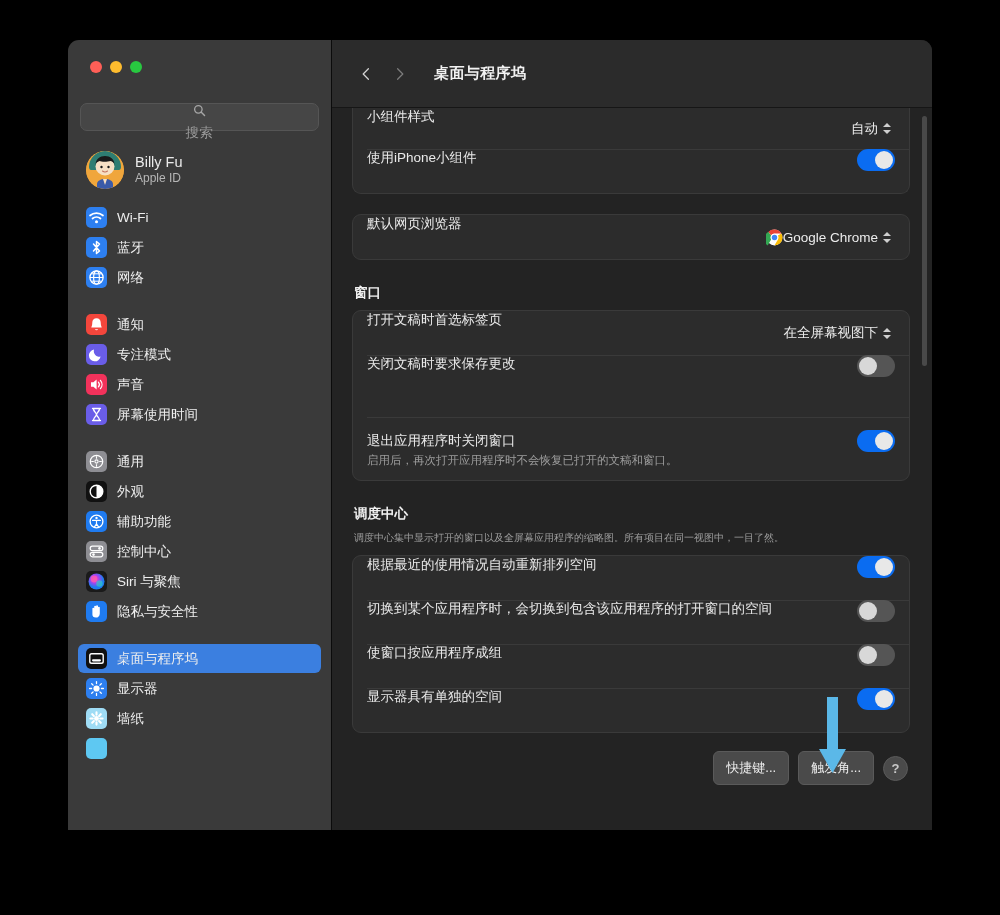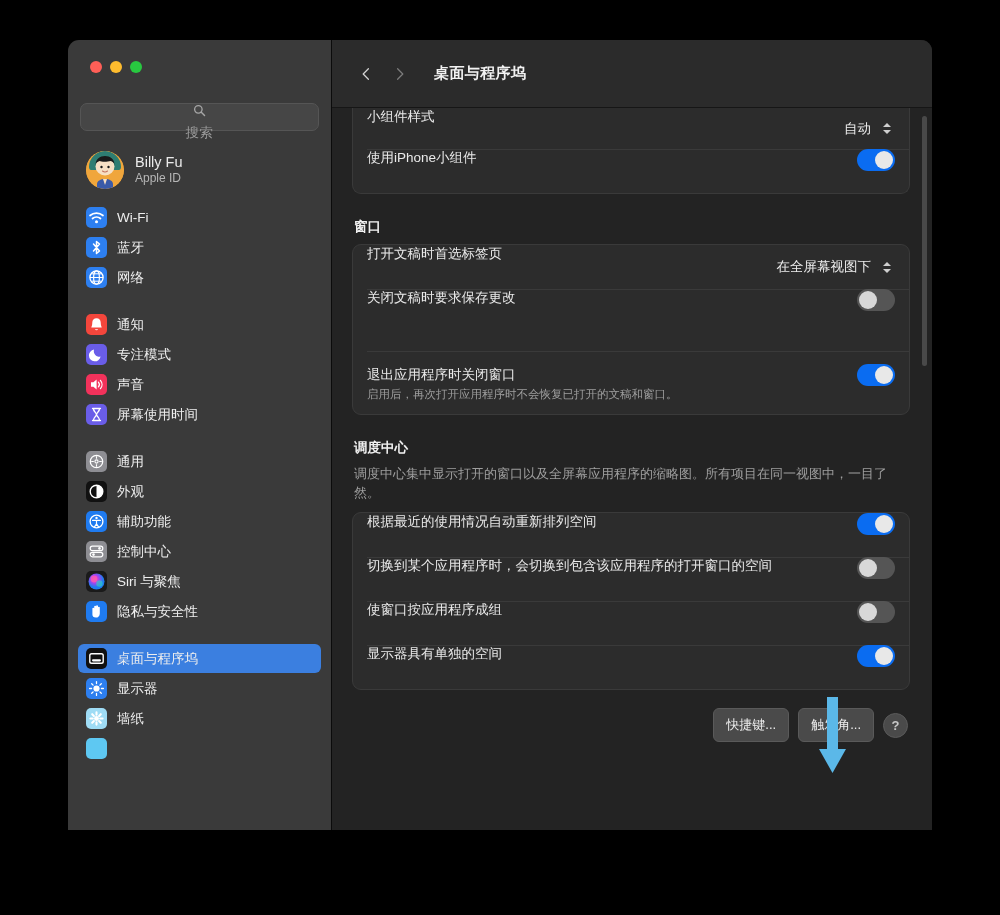--- a/index.html
+++ b/index.html
@@ -123,21 +123,21 @@
     min-height: 44px;
     display: flex; 
     padding: 0 14px;
     position: relative;
   }
   .row + .row::before {
     content: ""; position: absolute; left: 14px; right: 0; top: 0;
     height: 1px; background: #3a3a3a;
   }
   .row-label { font-size: 13.5px; color: #e9e9e9; flex: 1; }
-  .row-right { display: flex; align-items: center; gap: 7px; }
+  .row-right { display: flex; align-items: center; }
 
   .row-sub {
     padding: 0 14px 11px 14px;
     font-size: 11.5px; color: #9e9e9e; line-height: 1.45;
   }
   .row-stack { padding-top: 13px; padding-bottom: 0; align-items: flex-start; flex-direction: column; margin-top: 18px; }
   .row-stack .row-top { display: flex; align-items: center; width: 100%; }
 
   
   .popup {
@@ -163,21 +163,21 @@
   .toggle.on { background: #0a6cf1; }
   .toggle .knob {
     position: absolute; top: 2px; left: 2px;
     width: 18px; height: 18px; border-radius: 50%;
     background: #d8d8d8;
   }
   .toggle.on .knob { left: 18px; background: #e8e8e8; }
 
   
   .sec-title { font-size: 13.5px; font-weight: 700; color: #f0f0f0; padding: 4px 2px 8px 2px; }
-  .sec-desc  { font-size: 13px; color: #9e9e9e; line-height: 1.45; padding: 0 2px 10px 2px; max-width: 540px; }
+  .sec-desc  { font-size: 10px; color: #9e9e9e; line-height: 1.45; padding: 0 2px 10px 2px; max-width: 540px; }
 
   
   .footer {
     display: flex; justify-content: flex-end; align-items: center;
     gap: 9px; padding: 4px 2px 0 2px;
   }
   .btn {
     background: #4a4a4a;
     border: 1px solid #5a5a5a;
     border-radius: 6px;
@@ -471,20 +471,41 @@
             </div>
           </div>
           <div class="row">
             <span class="row-label">使用iPhone小组件</span>
             <div class="toggle on">
                 <span class="knob"></span>
               </div>
           </div>
         </div>
 
+        <div class="card">
+          <div class="row">
+            <span class="row-label">默认网页浏览器</span>
+            <div class="row-right">
+              <svg viewBox="0 0 20 20" width="17" height="17">
+                <circle cx="10" cy="10" r="9.3" fill="#fff"></circle>
+                <path d="M10 .7A9.3 9.3 0 0 1 18.1 5.4H10a4.6 4.6 0 0 0-4 2.3L2.6 3.6A9.3 9.3 0 0 1 10 .7z" fill="#ea4335"></path>
+                <path d="M2.6 3.6 6 7.7A4.6 4.6 0 0 0 6 12.4l-4 7A9.3 9.3 0 0 1 2.6 3.6z" fill="#34a853"></path>
+                <path d="M18.1 5.4A9.3 9.3 0 0 1 10 19.3l4-7a4.6 4.6 0 0 0 0-4.6z" fill="#fbbc05"></path>
+                <path d="M2 19.4l4-7a4.6 4.6 0 0 0 4 2.3h4l-4 4.6z" fill="#4285f4" opacity="0"></path>
+                <circle cx="10" cy="10" r="4.3" fill="#fff"></circle>
+                <circle cx="10" cy="10" r="3.2" fill="#4285f4"></circle>
+              </svg>
+              <span class="popup">Google Chrome</span>
+              <span class="chev">
+                  <i class="up"></i>
+                  <i class="dn"></i>
+                </span>
+            </div>
+          </div>
+        </div>
 
         <div class="sec-title">窗口</div>
         <div class="card">
           <div class="row">
             <span class="row-label">打开文稿时首选标签页</span>
             <div class="row-right">
               <span class="popup">在全屏幕视图下</span>
               <span class="chev">
                   <i class="up"></i>
                   <i class="dn"></i>

